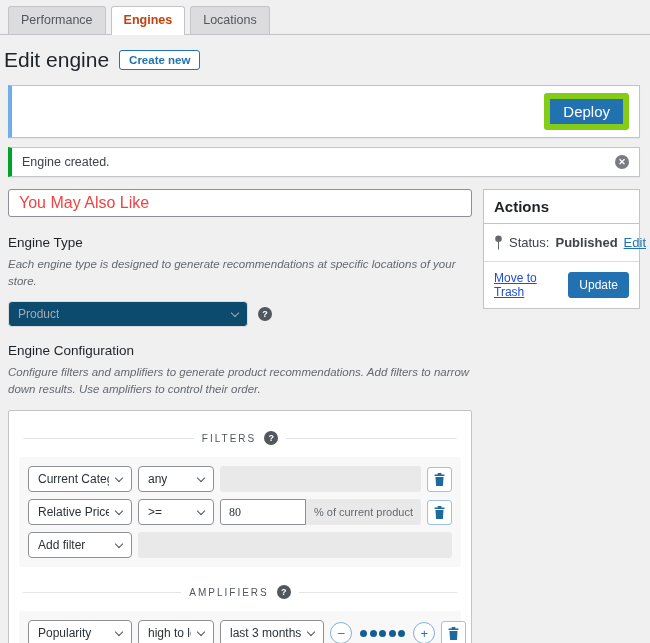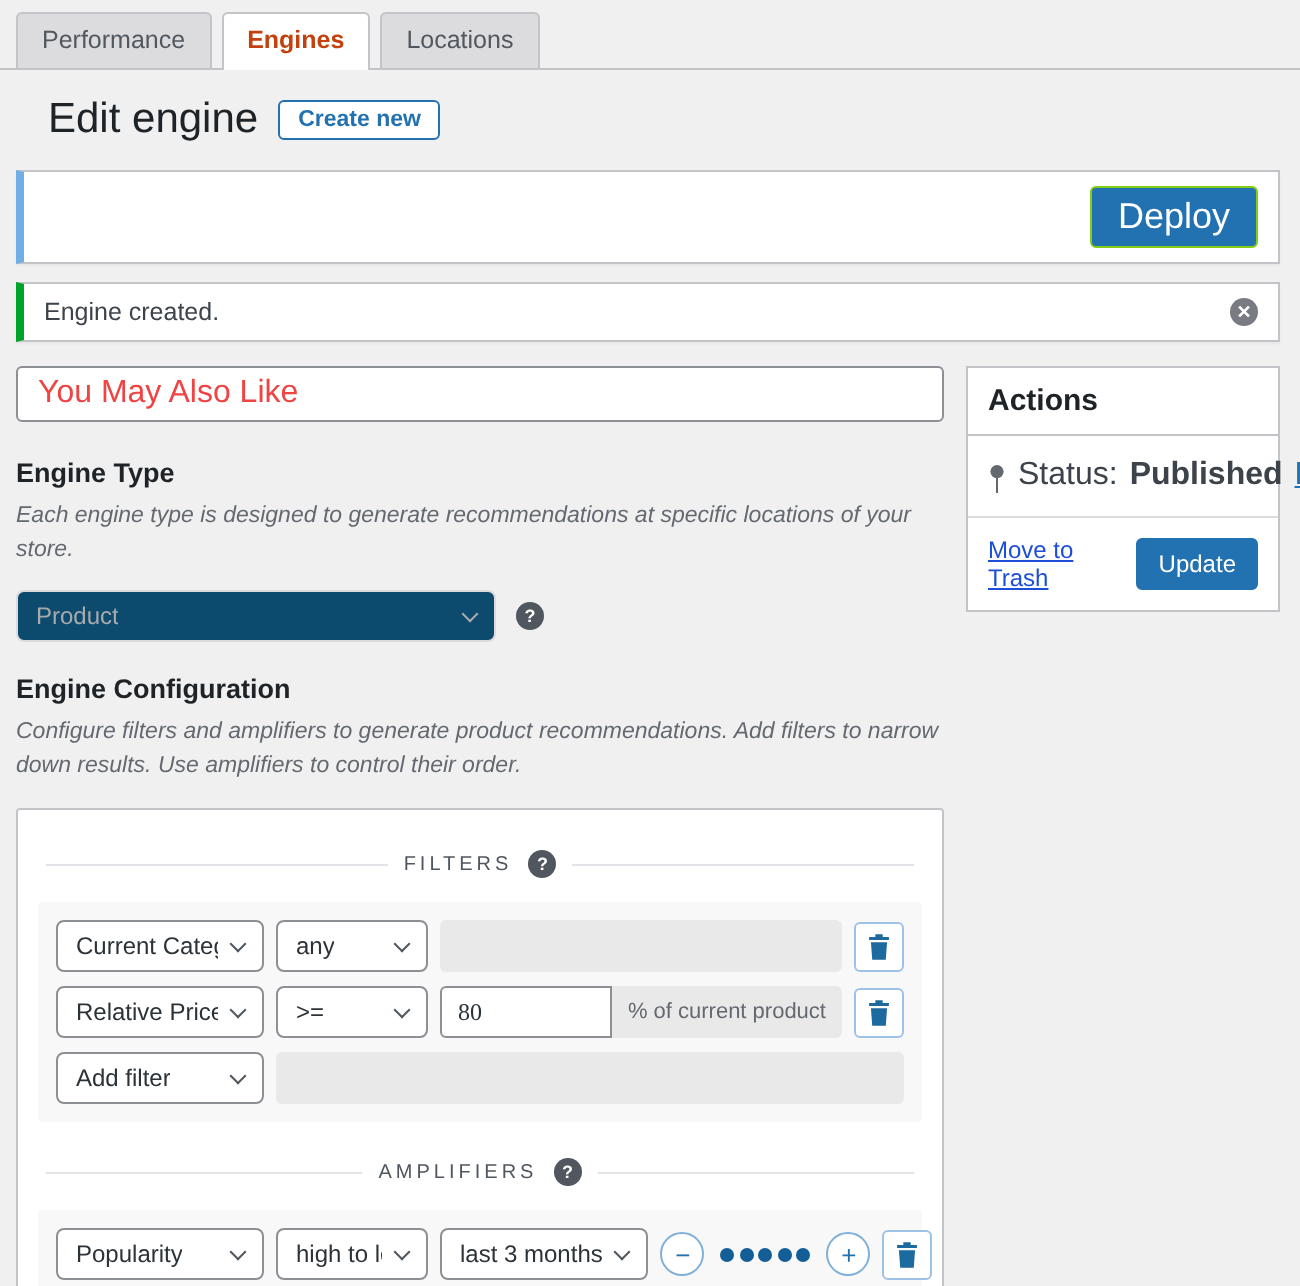--- a/index.html
+++ b/index.html
@@ -13,55 +13,55 @@
   
   .tabbar { padding:6px 8px 0 8px; border-bottom:1px solid #c3c4c7; display:flex; }
   .tab {
     margin-right:5px; padding:6px 12px 7px;
     background:#dcdcde; border:1px solid #c3c4c7; border-bottom:none;
     color:#50575e; font-size:12.5px; cursor:pointer;
     border-radius:3px 3px 0 0;
   }
   .tab.active { background:#fff; color:#c2410c; font-weight:bold; margin-bottom:-1px; padding-bottom:8px; }
   
-  .h1row { display:flex; align-items:center; gap:10px; padding:13px 24px 4px; }
+  .h1row { display:flex; align-items:center; gap:10px; padding:13px 4px 4px; }
   .h1row h1 { font-size:21px; font-weight:400; color:#1d2327; }
   .btn-create {
     background:#fff; border:1px solid #2271b1; color:#2271b1;
     font-size:11.5px; font-weight:bold; border-radius:3px; padding:3px 9px; cursor:pointer;
   }
   
   .notice {
     margin:9px 10px 0 8px; background:#fff; border:1px solid #c3c4c7;
     box-shadow:0 1px 1px rgba(0,0,0,.04);
     display:flex; align-items:center; padding:7px 10px; font-size:12.5px;
   }
   .notice-info    { border-left:4px solid #72aee6; }
   .notice-success { border-left:4px solid #00a32a; }
   .notice .spacer { flex:1; }
   .btn-primary {
-    background:#2271b1; border:1px solid #84cc16; color:#fff;
-    font-size:18px; border-radius:3px; padding:4px 13px; cursor:pointer;
+    background:#2271b1; border:6px solid #84cc16; color:#fff;
+    font-size:15px; border-radius:3px; padding:4px 13px; cursor:pointer;
   }
   .dismiss {
     width:14px; height:14px; border-radius:50%; background:#787c82; color:#fff;
     font-size:9px; line-height:14px; text-align:center; cursor:pointer; font-weight:bold;
   }
   
   .main { display:flex; padding:12px 10px 0 8px; gap:11px; align-items:flex-start; }
   .col-left { width:464px; }
   .col-right { width:157px; }
   
   .title-input {
     width:100%; height:28px; padding:3px 10px; font-size:16px; color:#ef4444;
     border:1px solid #8c8f94; border-radius:3px; background:#fff;
     font-family:"Liberation Sans", sans-serif;
   }
   
-  .sect-h { font-size:13.5px; font-weight:bold; color:#1d2327; margin-top:18px; }
+  .sect-h { font-size:13.5px; font-weight:normal; color:#1d2327; margin-top:18px; }
   .sect-desc { font-size:11.5px; font-style:italic; color:#646970; margin-top:6px; line-height:1.5; }
   
   .select {
     position:relative; height:26px; background:#fff; border:1px solid #8c8f94;
     border-radius:4px; display:flex; align-items:center; padding:0 22px 0 9px;
     font-size:12px; color:#2c3338; cursor:pointer; flex:none;
   }
   .select .lbl { white-space:nowrap; overflow:hidden; }
   .chev {
     position:absolute; right:9px; top:9px; width:6px; height:6px;
@@ -107,21 +107,21 @@
   .btn-round {
     width:22px; height:22px; border-radius:50%; background:#fff; border:1px solid #7fb0d9;
     color:#2271b1; font-size:13px; line-height:19px; text-align:center; cursor:pointer; flex:none;
   }
   .dots { display:flex; gap:2.5px; align-items:center; padding:0 2px; }
   .dot { width:7px; height:7px; border-radius:50%; background:#e4e4e4; }
   .dot.on { background:#135e96; }
   
   .actions-box { background:#fff; border:1px solid #c3c4c7; }
   .actions-box .hd { padding:8px 10px; font-size:15px; font-weight:bold; color:#1d2327; border-bottom:1px solid #c3c4c7; }
-  .actions-box .bd { padding:11px 10px; font-size:16px; display:flex; align-items:flex-end; gap:6px; }
+  .actions-box .bd { padding:11px 10px; font-size:13px; display:flex; align-items:flex-end; gap:6px; }
   .actions-box .ft { border-top:1px solid #dcdcde; padding:9px 10px; display:flex; align-items:center; justify-content:space-between; }
   .link-edit { color:#2271b1; text-decoration:underline; cursor:pointer; }
   .link-trash { color:#1d4ed8; text-decoration:underline; font-size:12px; cursor:pointer; }
   .btn-update { background:#2271b1; border:1px solid #2271b1; color:#fff; font-size:12px; border-radius:3px; padding:5px 10px; cursor:pointer; }
   .bold { font-weight:bold; }
   .pin { color:#646970; flex:none; display:flex; }
 </style>
 </head>
 <body>
 

